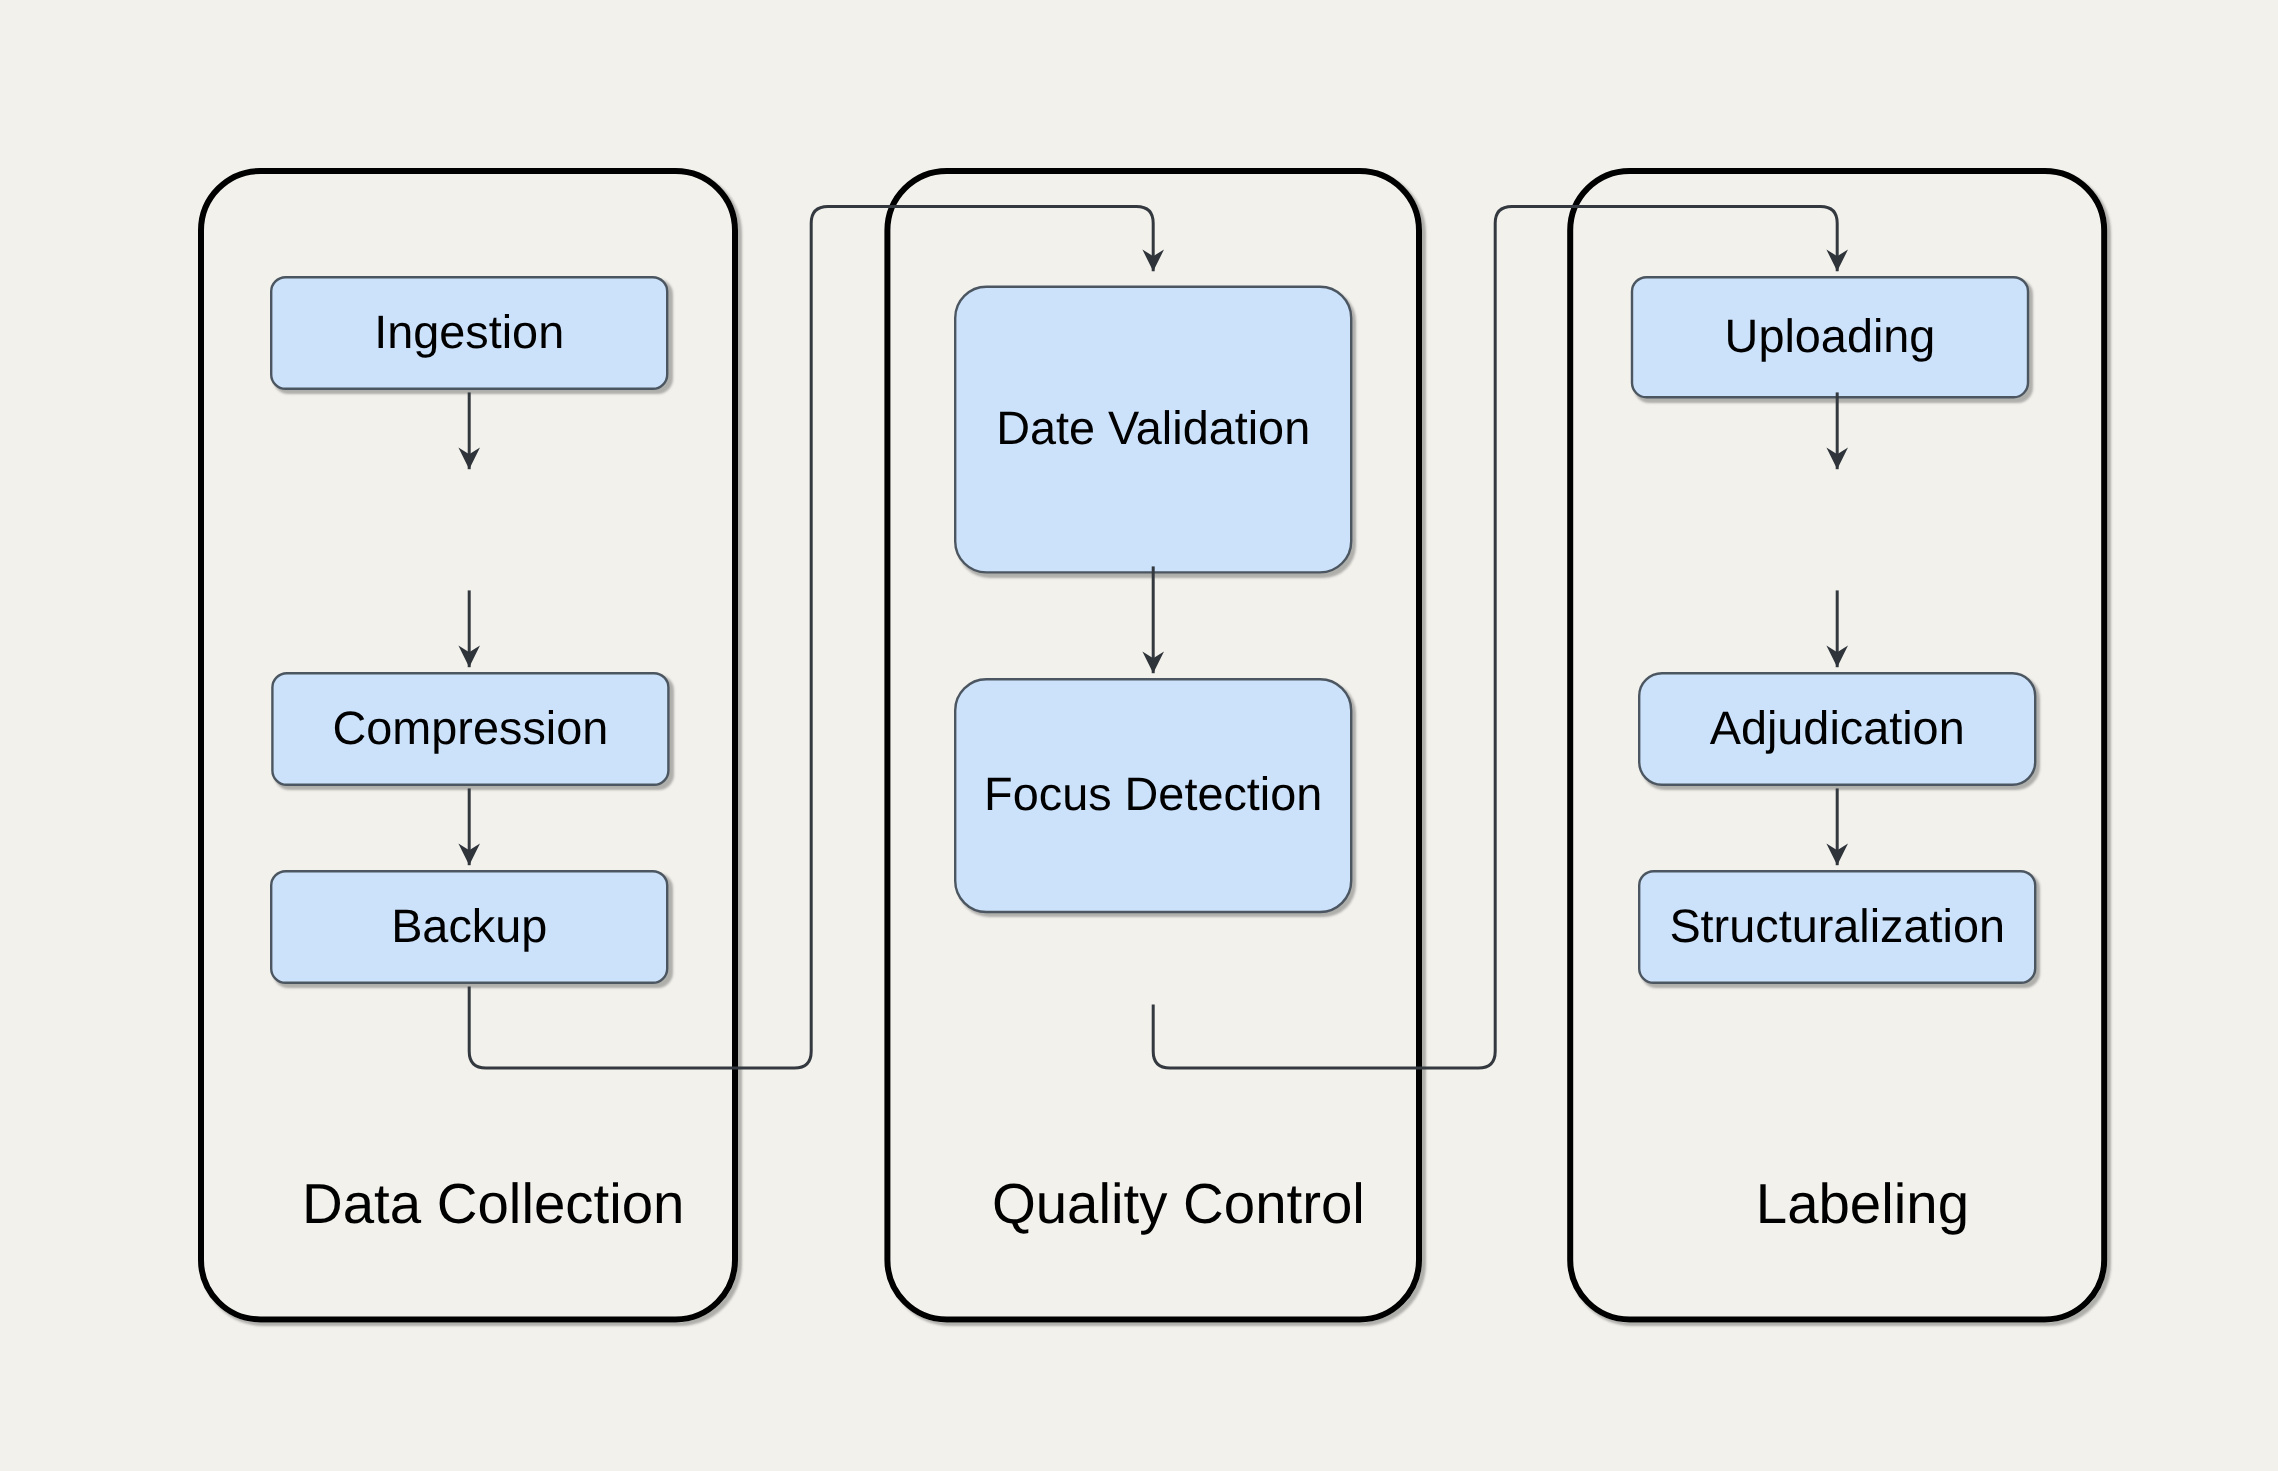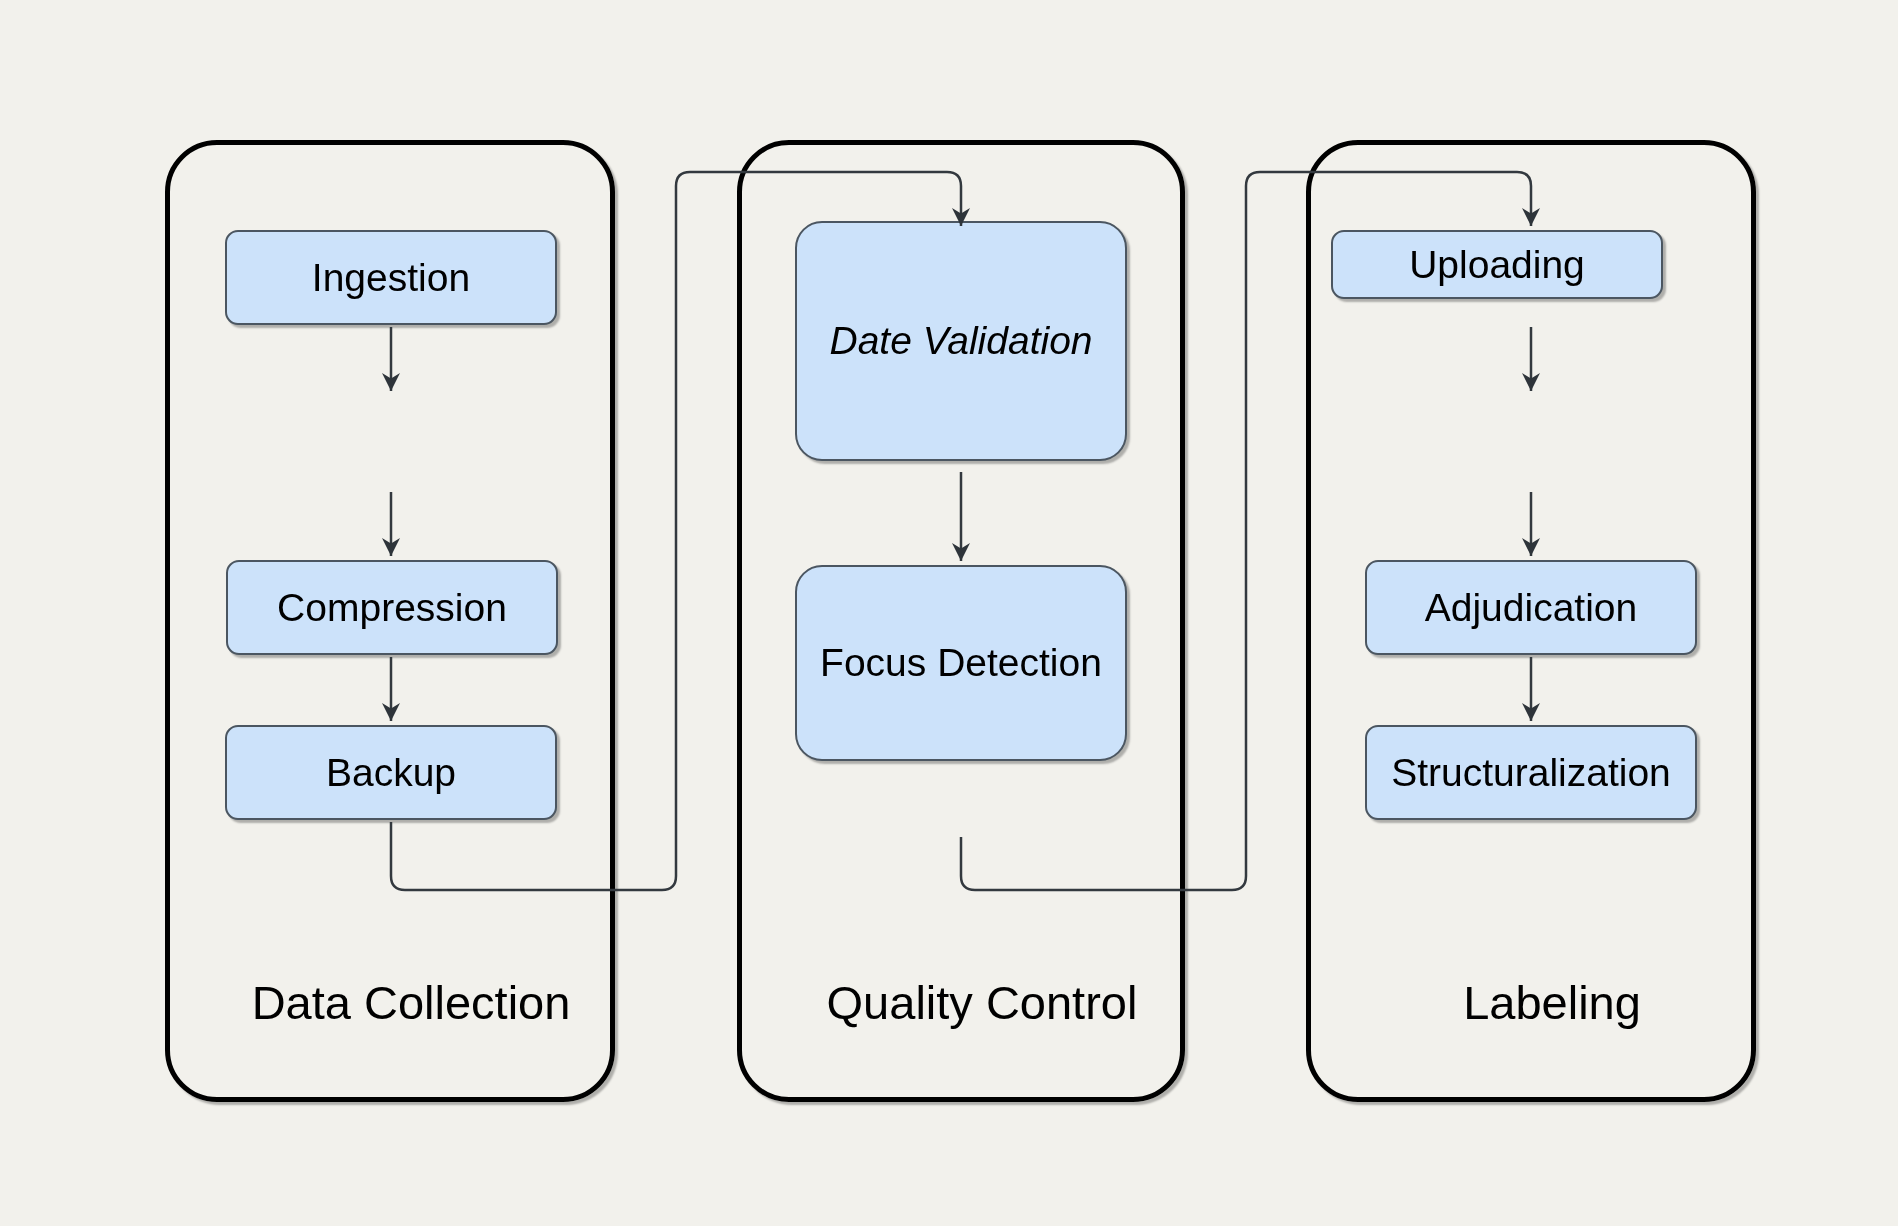--- a/index.html
+++ b/index.html
@@ -80,25 +80,25 @@
   </div>
 
   <div class="group" style="left:1306px; top:140px; width:450px; height:962px;">
     <div class="group-title">Labeling</div>
   </div>
 
   <div class="node" style="left:225px; top:230px; width:332px; height:95px;">Ingestion</div>
   <div class="node" style="left:226px; top:560px; width:332px; height:95px;">Compression</div>
   <div class="node" style="left:225px; top:725px; width:332px; height:95px;">Backup</div>
 
-  <div class="node large" style="left:795px; top:221px; width:332px; height:240px;font-style:italic;">Date Validation</div>
+  <div class="node large" style="left:795px; top:238px; width:332px; height:240px;">Date Validation</div>
   <div class="node large" style="left:795px; top:565px; width:332px; height:196px;">Focus Detection</div>
 
-  <div class="node" style="left:1331px; top:230px; width:332px; height:69px;">Uploading</div>
-  <div class="node" style="left:1365px; top:560px; width:332px; height:95px;">Adjudication</div>
+  <div class="node" style="left:1359px; top:230px; width:332px; height:102px;">Uploading</div>
+  <div class="node" style="left:1365px; top:560px; width:332px; height:95px;border-radius:20px;">Adjudication</div>
   <div class="node" style="left:1365px; top:725px; width:332px; height:95px;">Structuralization</div>
 
   <svg class="connector-layer" width="1898" height="1226" viewBox="0 0 1898 1226">
     <defs>
       <marker id="arrow" markerUnits="userSpaceOnUse" markerWidth="26" markerHeight="26" refX="22" refY="13" orient="auto">
         <path d="M4,4 L22,13 L4,22 L9.5,13 Z" fill="#2E343A"></path>
       </marker>
     </defs>
     <g stroke="#33393F" stroke-width="2.5" fill="none">
       <path d="M391,327 L391,391" marker-end="url(#arrow)"></path>

